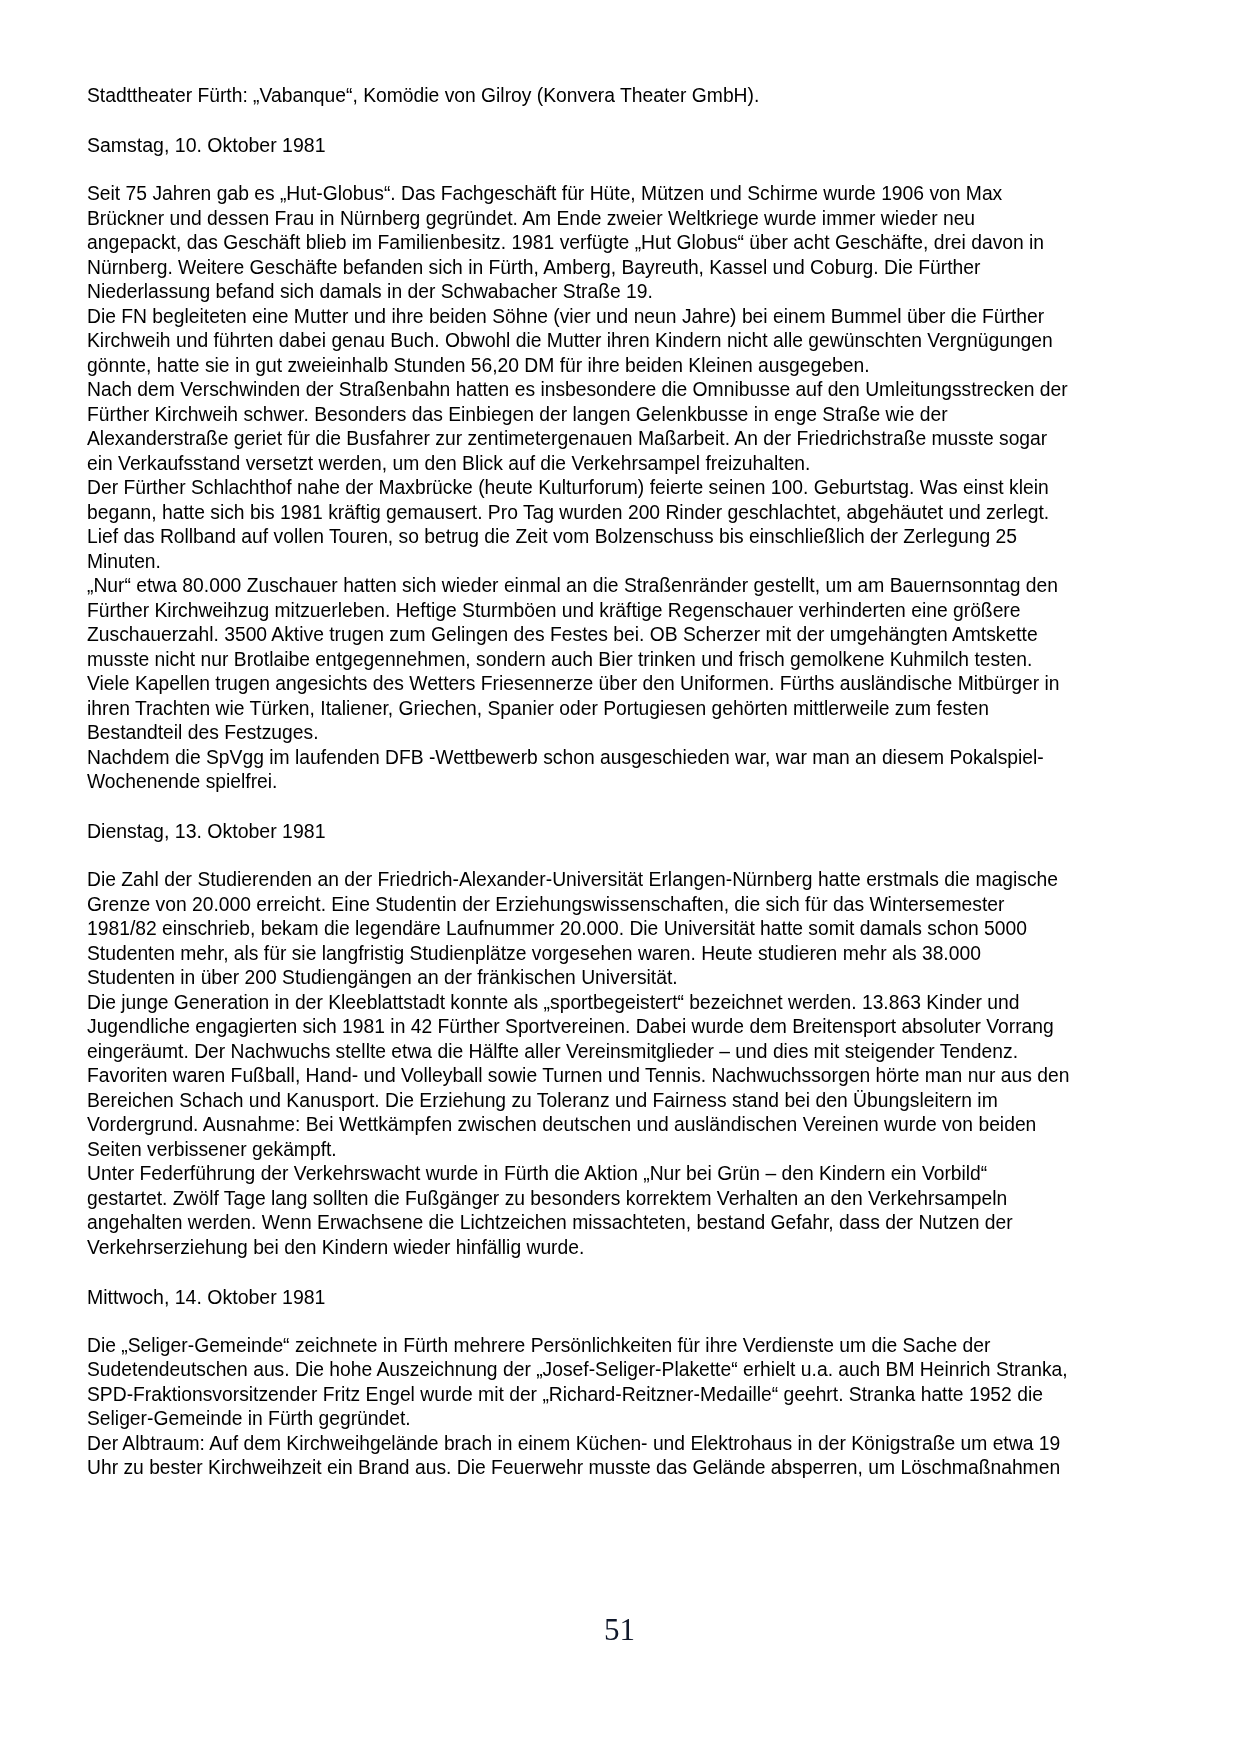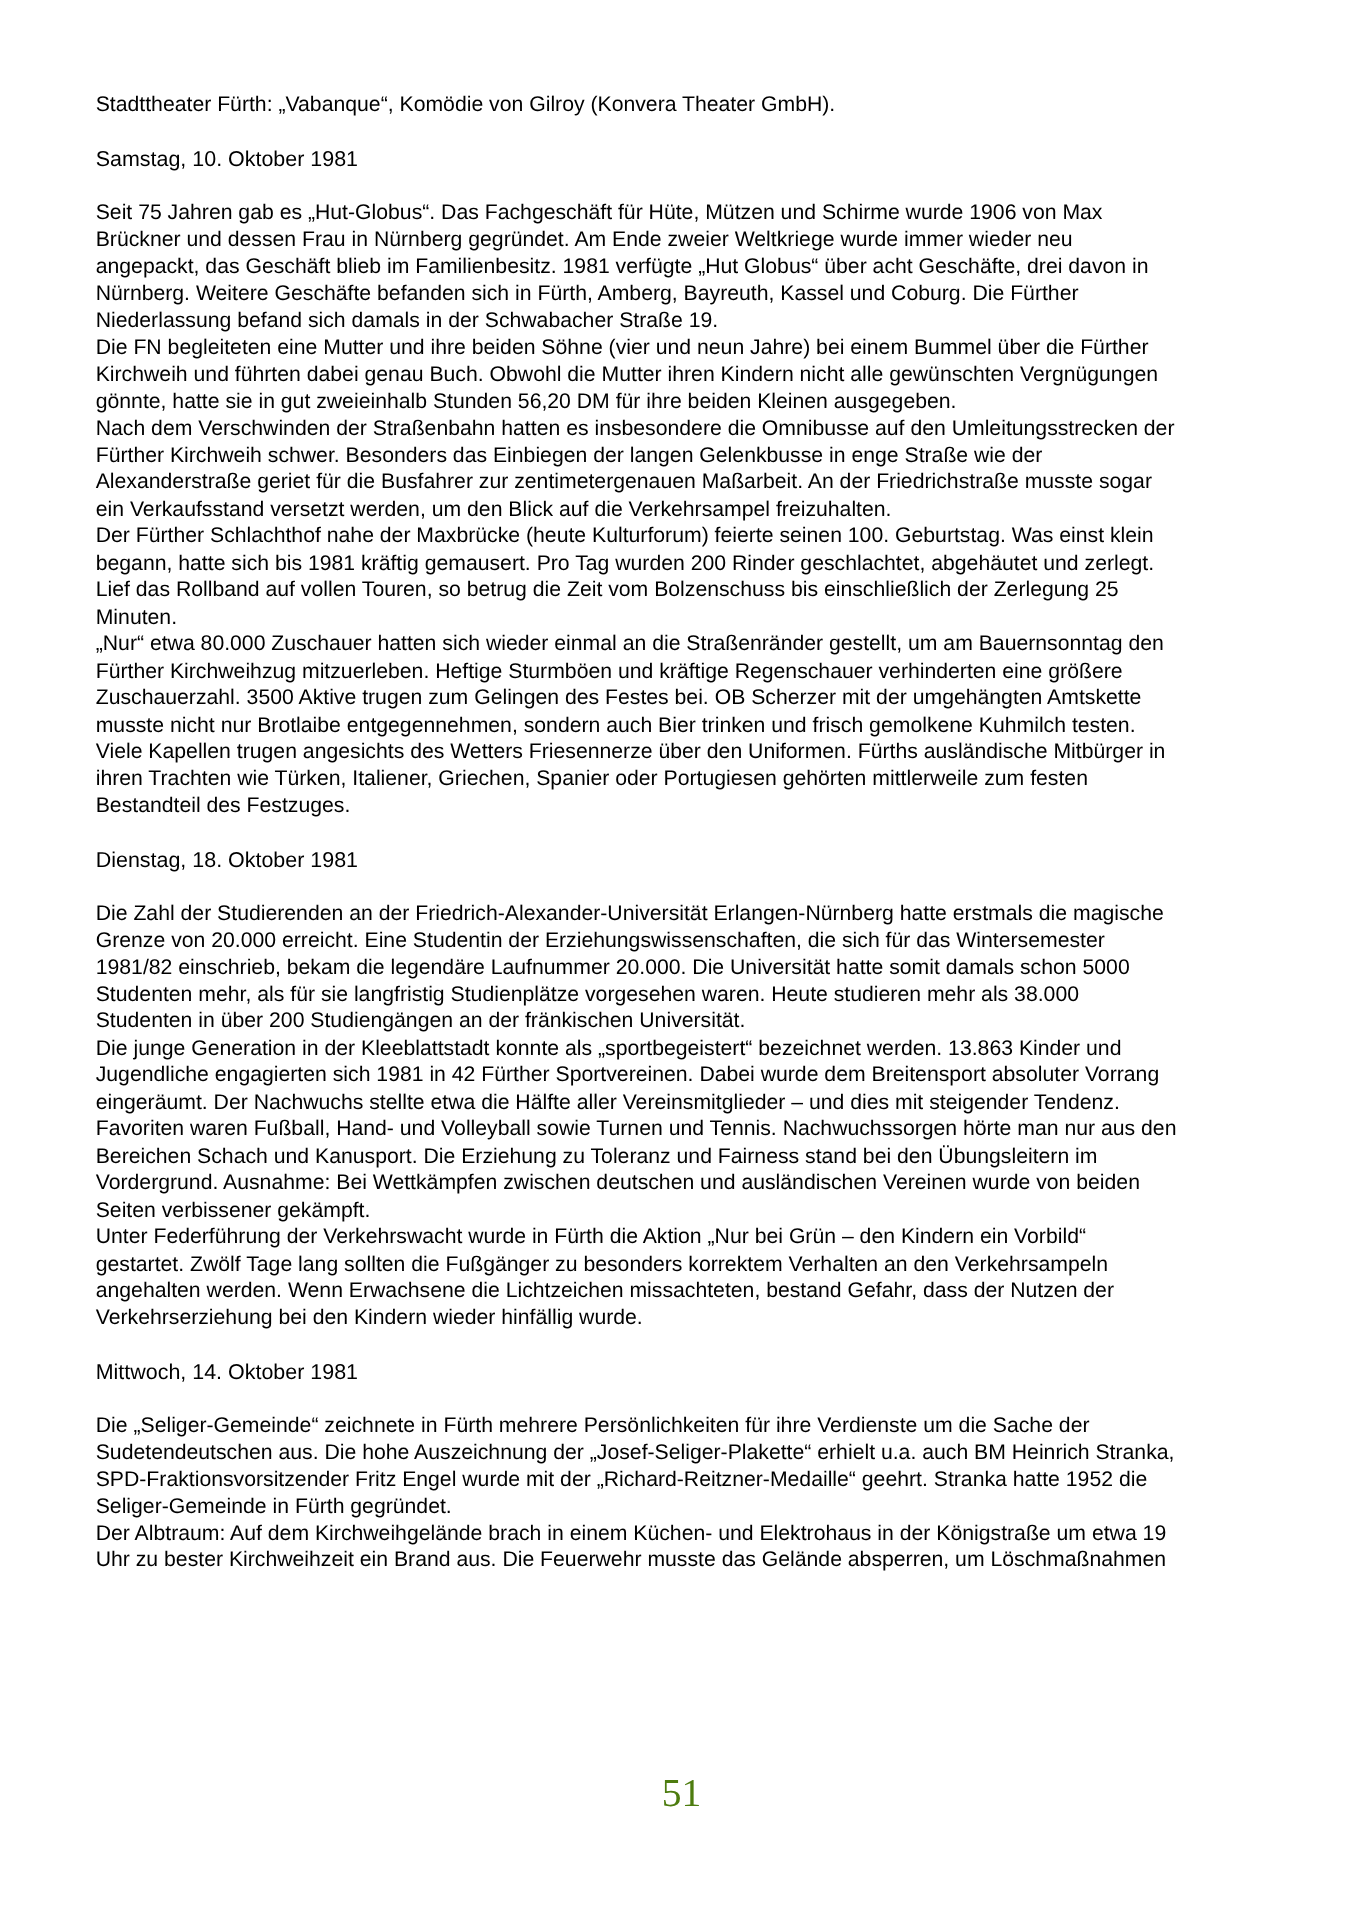--- a/index.html
+++ b/index.html
@@ -30,23 +30,23 @@
     line-height: 24.5px;
     margin: 24.5px 0 24.5px 0;
   }
   .footer {
     position: absolute;
     top: 1612px;
     left: 0;
     width: 100%;
     text-align: center;
     font-family: "Liberation Serif", "DejaVu Serif", serif;
-    font-size: 36px;
+    font-size: 31px;
     line-height: 36px;
-    color: #4d7c0f;
+    color: #0f172a;
   }
 </style>
 </head>
 <body>
 
 <div class="page">
   <div class="content">
 
     <p class="para">Stadttheater Fürth: „Vabanque“, Komödie von Gilroy (Konvera Theater GmbH).</p>
 
@@ -71,24 +71,26 @@
     </section>
 
     <section>
       <p class="para">„Nur“ etwa 80.000 Zuschauer hatten sich wieder einmal an die Straßenränder gestellt, um am Bauernsonntag den
 Fürther Kirchweihzug mitzuerleben. Heftige Sturmböen und kräftige Regenschauer verhinderten eine größere
 Zuschauerzahl. 3500 Aktive trugen zum Gelingen des Festes bei. OB Scherzer mit der umgehängten Amtskette
 musste nicht nur Brotlaibe entgegennehmen, sondern auch Bier trinken und frisch gemolkene Kuhmilch testen.
 Viele Kapellen trugen angesichts des Wetters Friesennerze über den Uniformen. Fürths ausländische Mitbürger in
 ihren Trachten wie Türken, Italiener, Griechen, Spanier oder Portugiesen gehörten mittlerweile zum festen
 Bestandteil des Festzuges.</p>
+      <p class="para">Nachdem die SpVgg im laufenden DFB -Wettbewerb schon ausgeschieden war, war man an diesem Pokalspiel-
+Wochenende spielfrei.</p>
     </section>
 
     <section>
-      <h2 class="heading">Dienstag, 18. Oktober 1981</h2>
+      <h2 class="heading">Dienstag, 13. Oktober 1981</h2>
       <p class="para">Die Zahl der Studierenden an der Friedrich-Alexander-Universität Erlangen-Nürnberg hatte erstmals die magische
 Grenze von 20.000 erreicht. Eine Studentin der Erziehungswissenschaften, die sich für das Wintersemester
 1981/82 einschrieb, bekam die legendäre Laufnummer 20.000. Die Universität hatte somit damals schon 5000
 Studenten mehr, als für sie langfristig Studienplätze vorgesehen waren. Heute studieren mehr als 38.000
 Studenten in über 200 Studiengängen an der fränkischen Universität.</p>
       <p class="para">Die junge Generation in der Kleeblattstadt konnte als „sportbegeistert“ bezeichnet werden. 13.863 Kinder und
 Jugendliche engagierten sich 1981 in 42 Fürther Sportvereinen. Dabei wurde dem Breitensport absoluter Vorrang
 eingeräumt. Der Nachwuchs stellte etwa die Hälfte aller Vereinsmitglieder – und dies mit steigender Tendenz.
 Favoriten waren Fußball, Hand- und Volleyball sowie Turnen und Tennis. Nachwuchssorgen hörte man nur aus den
 Bereichen Schach und Kanusport. Die Erziehung zu Toleranz und Fairness stand bei den Übungsleitern im

